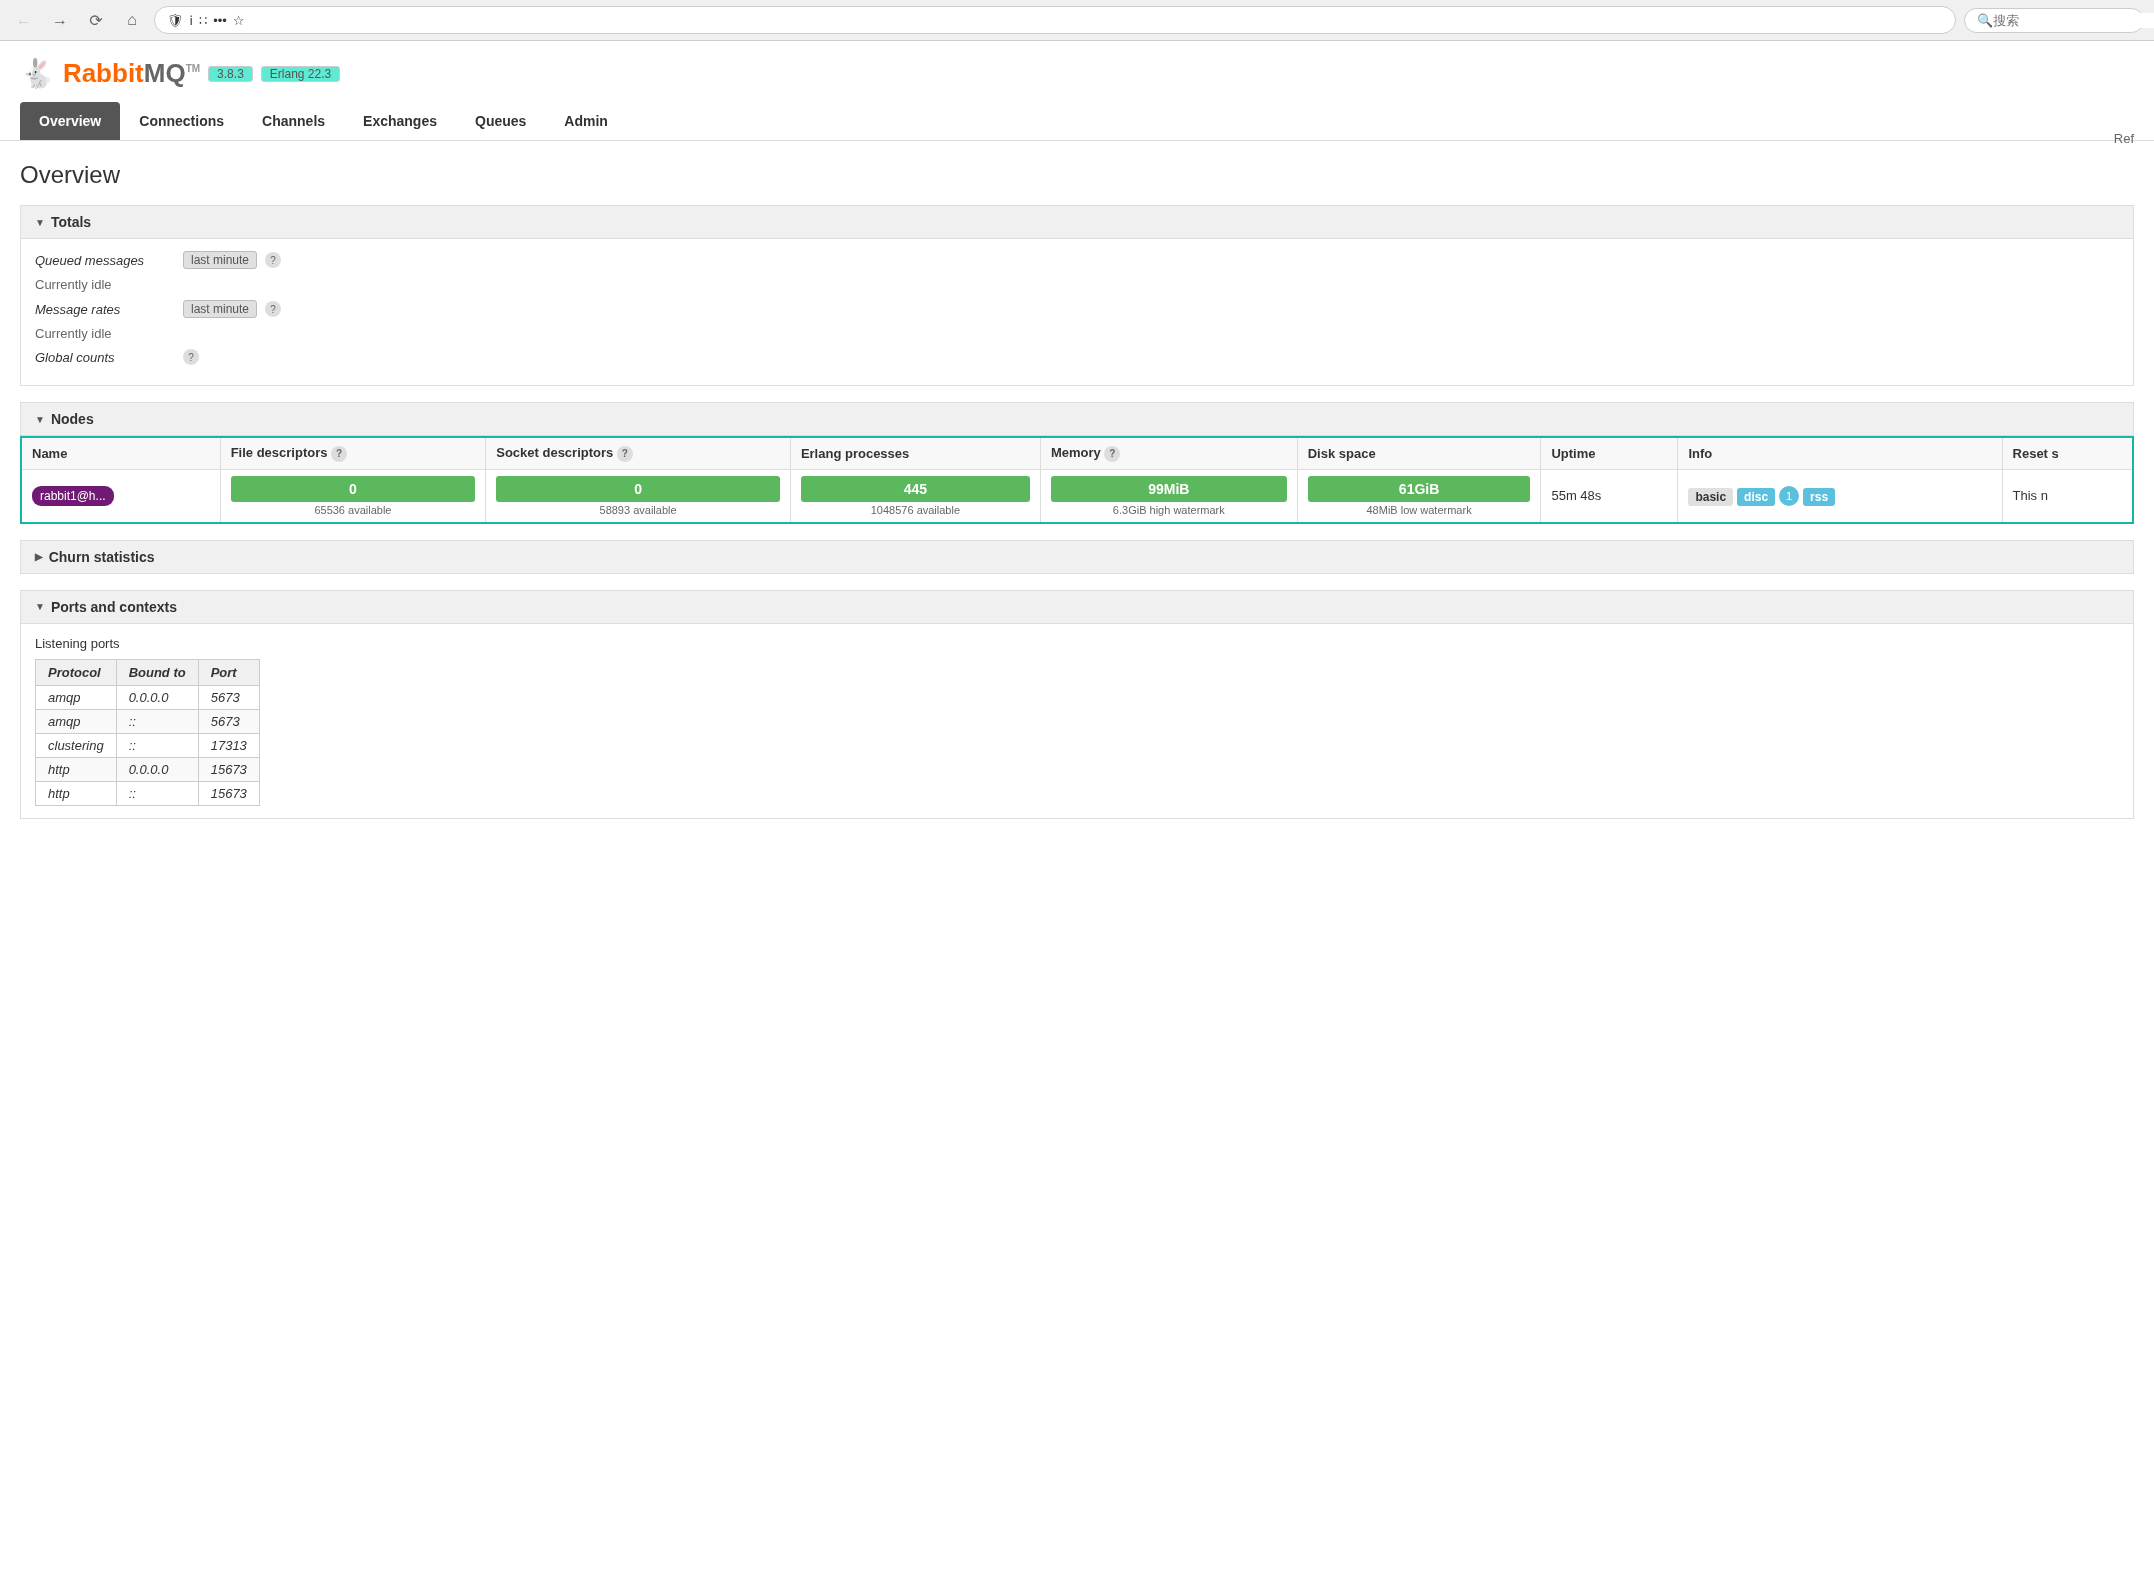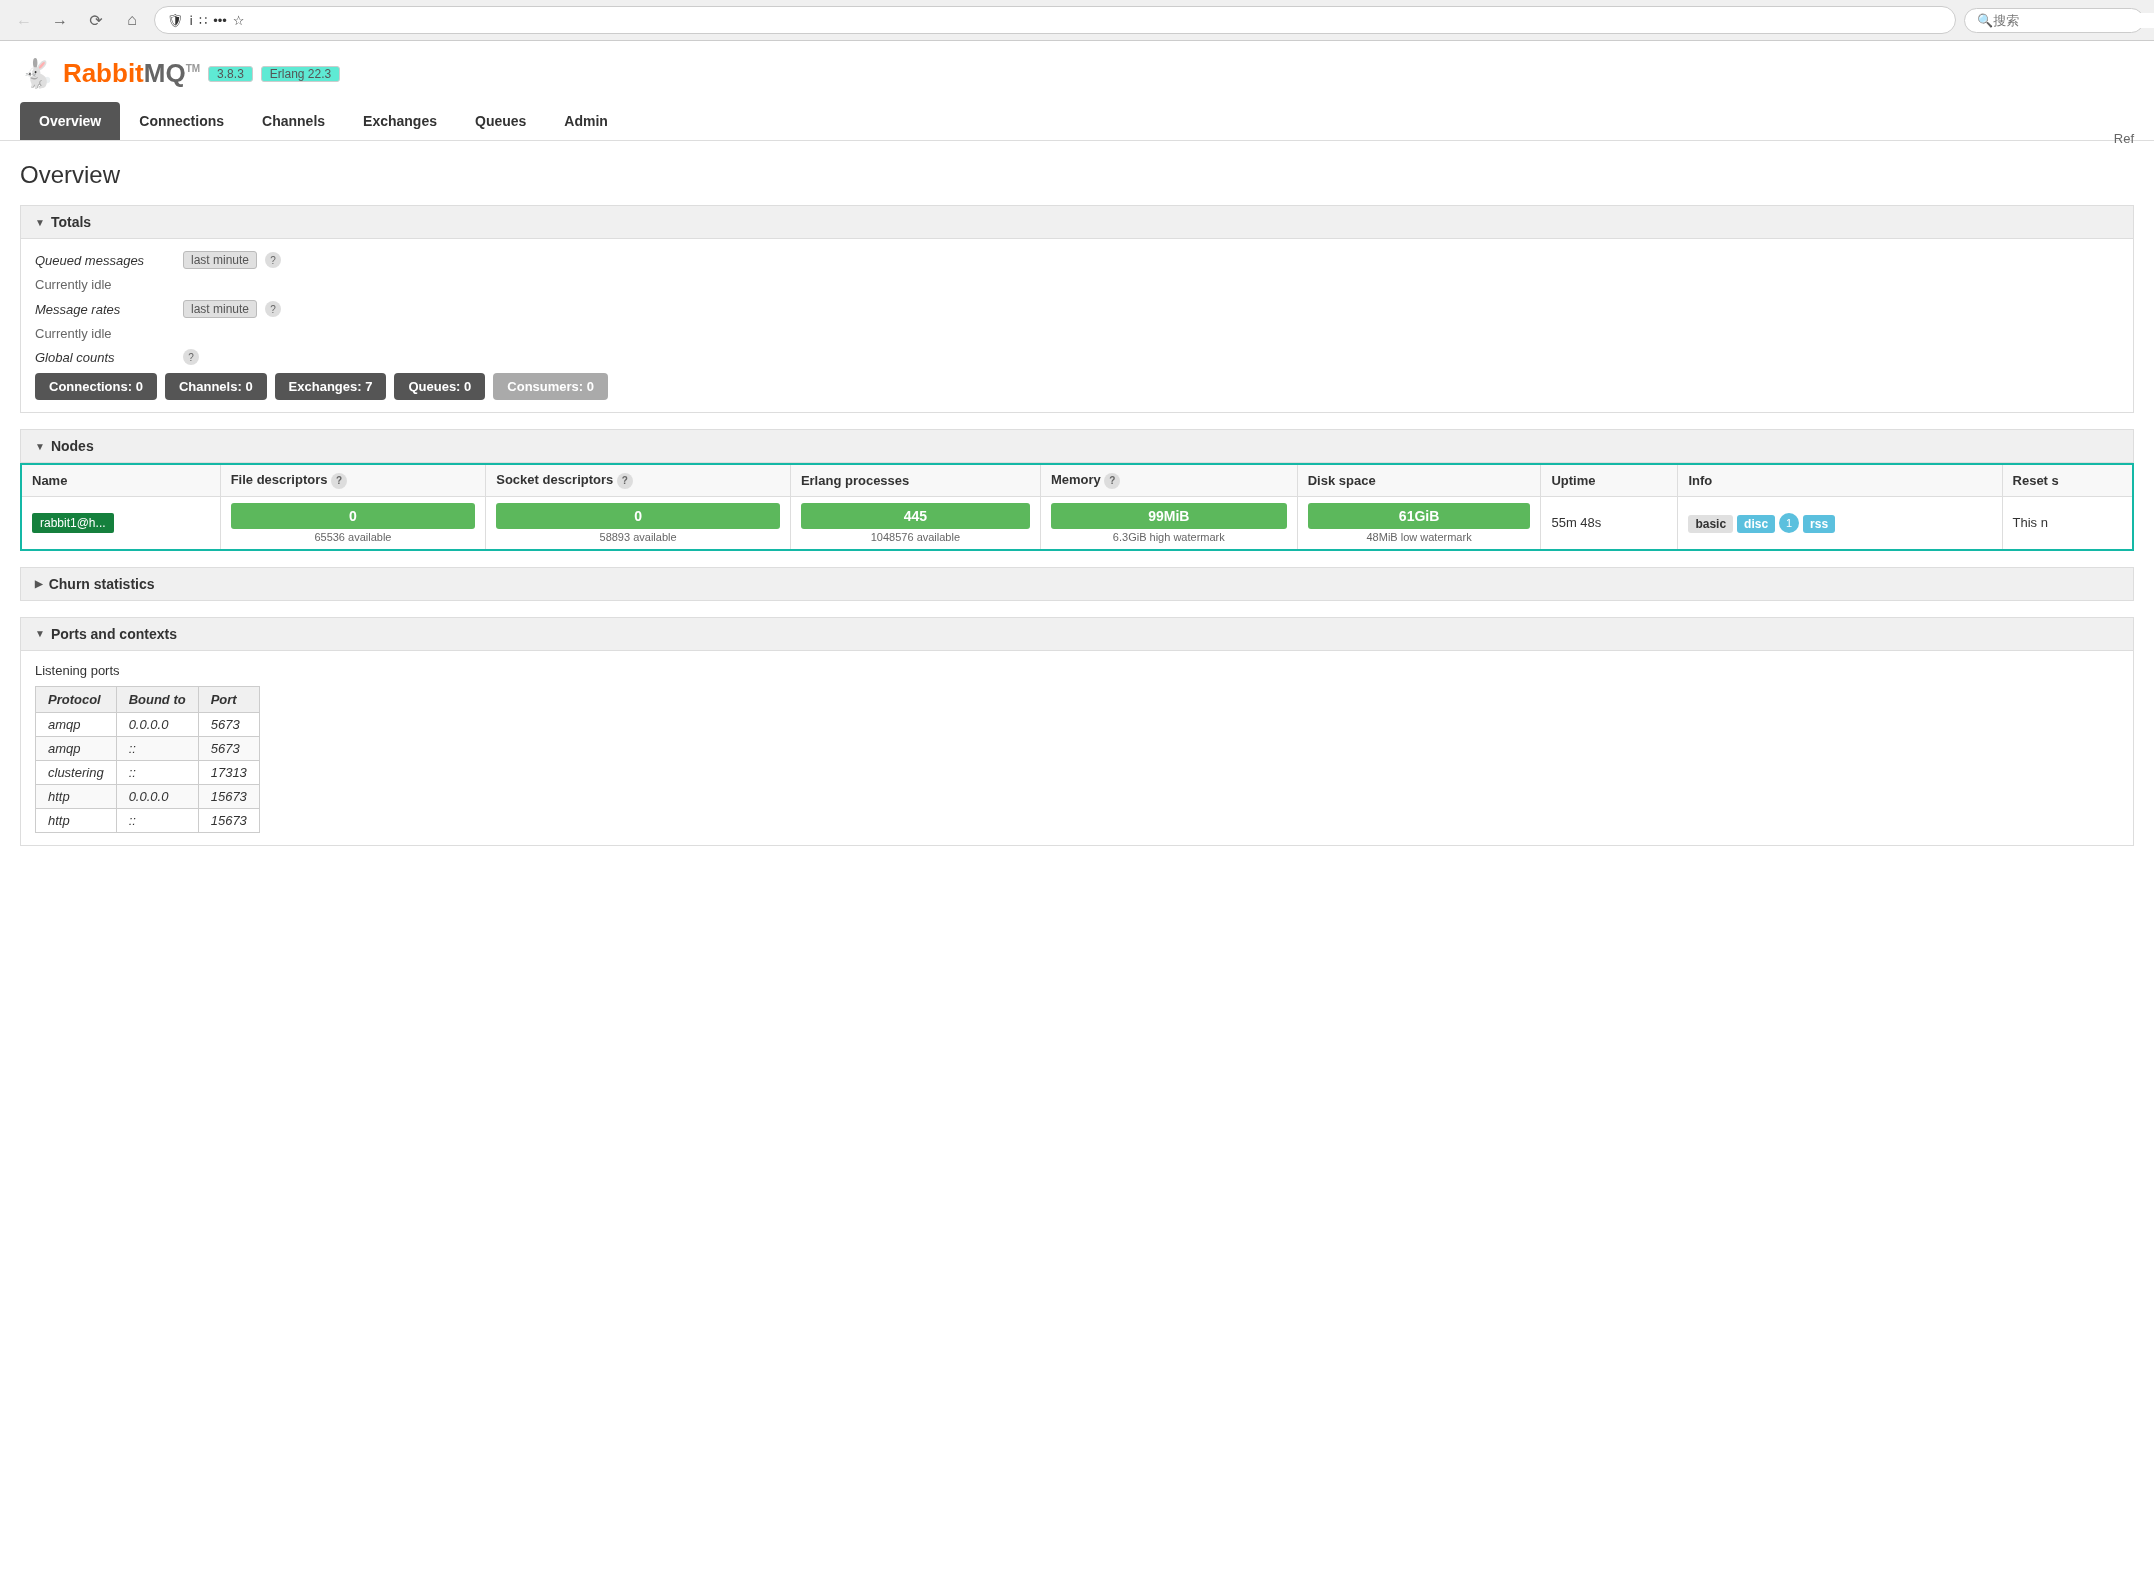--- a/index.html
+++ b/index.html
@@ -147,22 +147,22 @@
       padding: 7px 10px;
       text-align: left;
       font-weight: bold;
     }
     .nodes-table td {
       border: 1px solid #ddd;
       padding: 6px 10px;
       vertical-align: middle;
     }
     .node-name-badge {
-      background: #15803d; color: #fff;
-      border-radius: 2px; padding: 3px 8px; font-size: 12px;
+      background: #701a75; color: #fff;
+      border-radius: 9px; padding: 3px 8px; font-size: 12px;
     }
     .progress-green {
       background: #5cb85c;
       border-radius: 3px;
       padding: 5px 12px;
       color: #fff;
       font-weight: bold;
       text-align: center;
       font-size: 14px;
       display: block;
@@ -265,27 +265,20 @@
         <div class="idle-text">Currently idle</div>
         <div class="totals-row">
           <span class="totals-label">Message rates</span>
           <span class="badge-gray">last minute</span>
           <span class="help-icon">?</span>
         </div>
         <div class="idle-text">Currently idle</div>
         <div class="totals-row">
           <span class="totals-label">Global counts</span>
           <span class="help-icon">?</span>
-        </div>
-        <div class="counts-row">
-          <span class="count-badge">Connections: <span>0</span></span>
-          <span class="count-badge">Channels: <span>0</span></span>
-          <span class="count-badge">Exchanges: <span>7</span></span>
-          <span class="count-badge">Queues: <span>0</span></span>
-          <span class="count-badge light-gray">Consumers: <span>0</span></span>
         </div>
       </div>
     </div>
 
     <div class="nodes-section">
       <div class="section-header">
         <span class="arrow">▼</span>
         <span>Nodes</span>
       </div>
       <table class="nodes-table">

